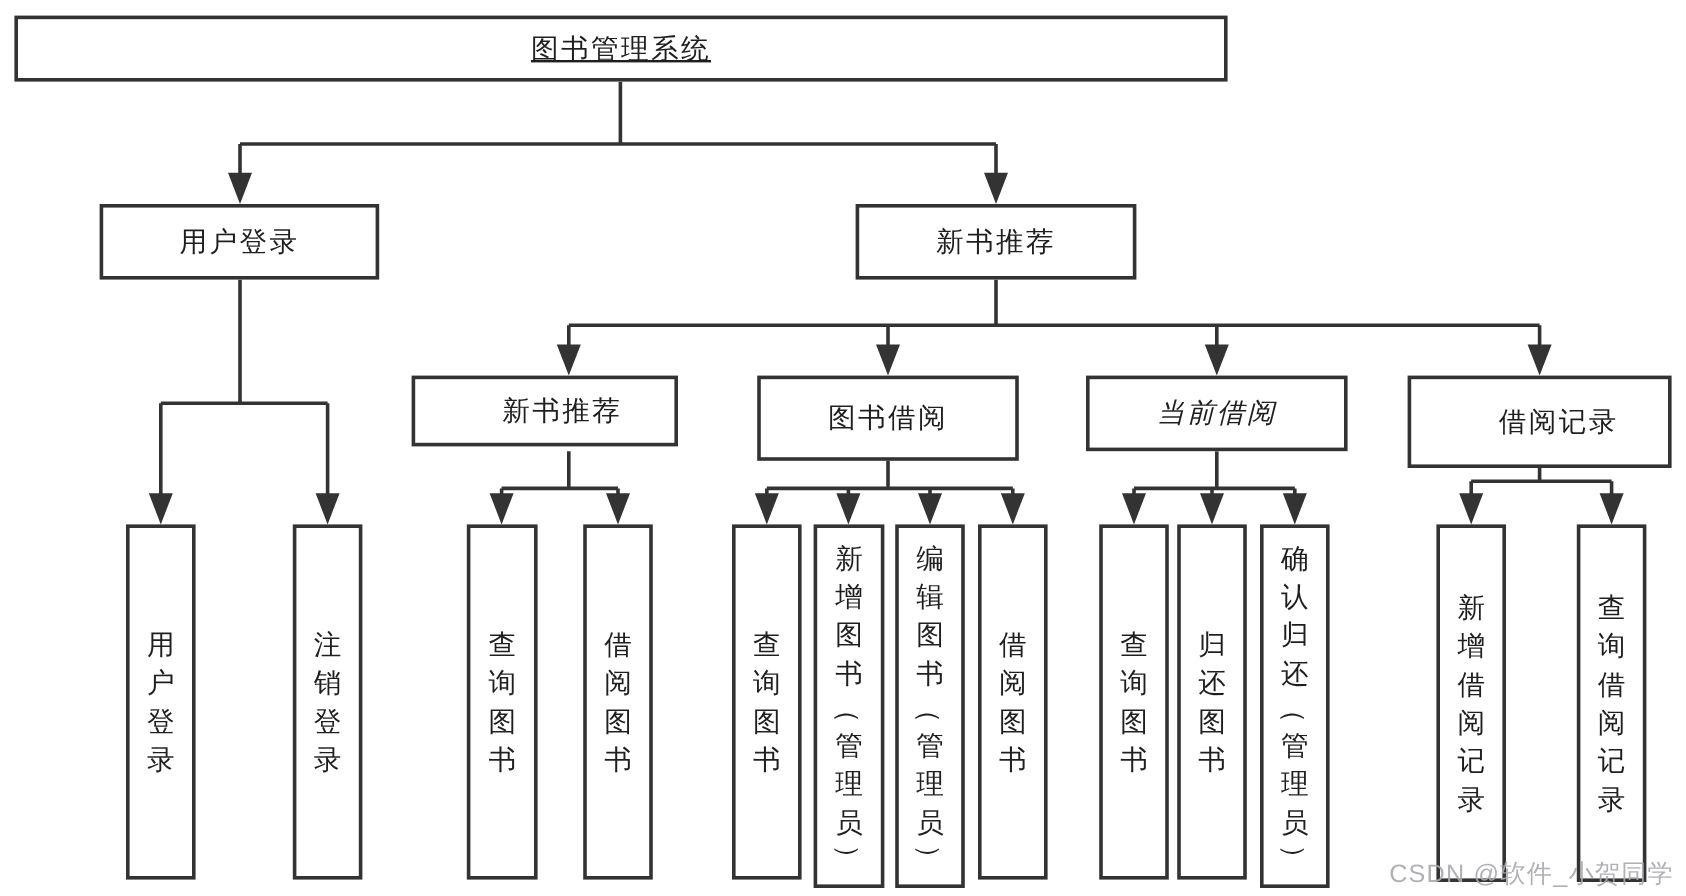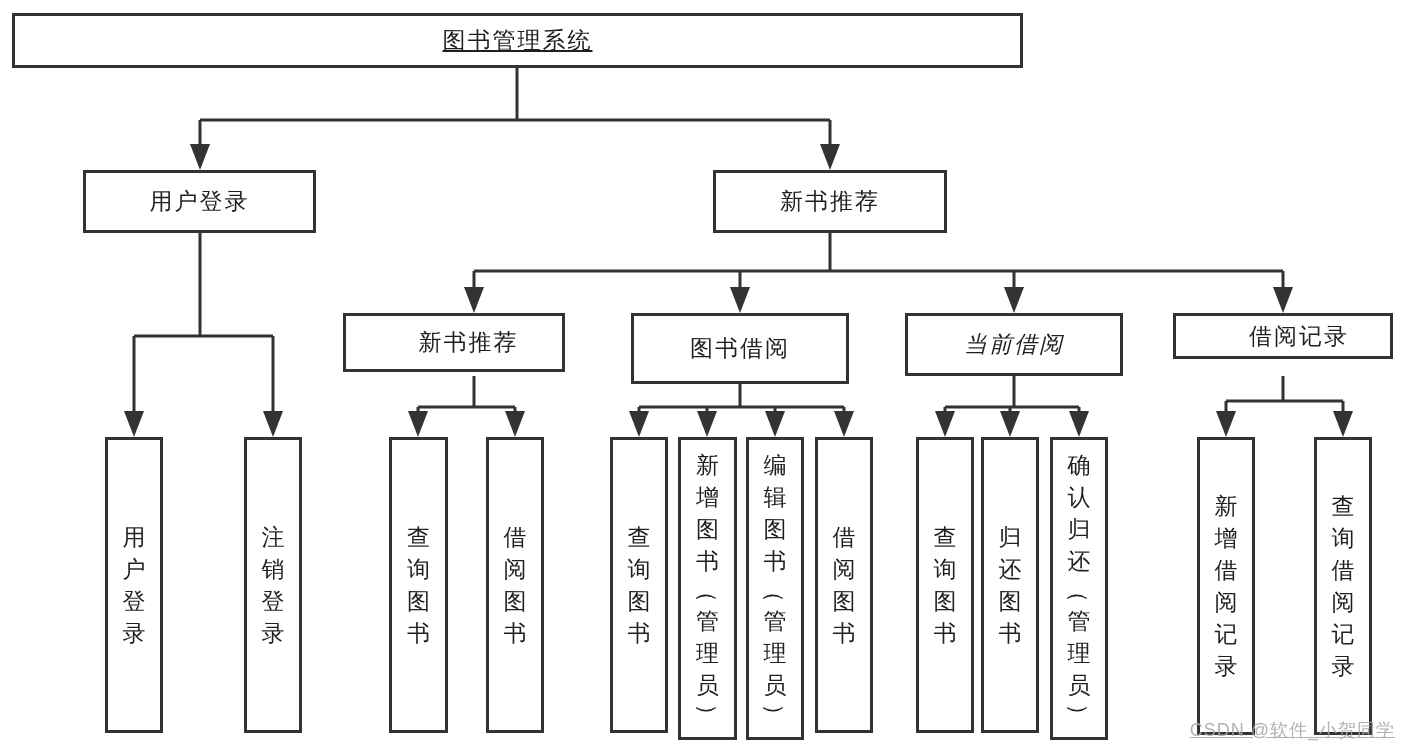--- a/index.html
+++ b/index.html
@@ -30,38 +30,38 @@
   .vlabel{display:flex;flex-direction:column;align-items:center;width:100%;}
   .vch{height:32px;line-height:32px;font-size:23px;text-align:center;width:100%;}
   .vch.rot{transform:rotate(90deg);height:28px;line-height:28px;}
   
   #n-root{left:12px;top:13px;width:1011px;height:55px;text-decoration:underline;}
   #n-user-login{left:83px;top:170px;width:233px;height:63px;}
   #n-book-mgmt{left:713px;top:170px;width:234px;height:63px;}
   #n-new-rec{left:343px;top:313px;width:222px;height:59px;padding-left:29px;}
   #n-book-borrow{left:631px;top:313px;width:218px;height:71px;}
   #n-current{left:905px;top:313px;width:218px;height:63px;font-style:italic;}
-  #n-records{left:1173px;top:313px;width:220px;height:46px;padding-left:32px;}
+  #n-records{left:1173px;top:313px;width:220px;height:77px;padding-left:32px;}
   #l-user-login{left:105px;top:437px;width:58px;height:296px;}
   #l-logout{left:244px;top:437px;width:58px;height:296px;}
   #l-rec-query{left:389px;top:437px;width:59px;height:296px;}
   #l-rec-borrow{left:486px;top:437px;width:58px;height:296px;}
   #l-bb-query{left:610px;top:437px;width:58px;height:296px;}
   #l-bb-add{left:678px;top:437px;width:59px;height:303px;}
   #l-bb-edit{left:746px;top:437px;width:58px;height:303px;}
   #l-bb-borrow{left:815px;top:437px;width:58px;height:296px;}
   #l-cb-query{left:916px;top:437px;width:58px;height:296px;}
   #l-cb-return{left:981px;top:437px;width:58px;height:296px;}
   #l-cb-confirm{left:1050px;top:437px;width:58px;height:303px;}
   #l-br-add{left:1197px;top:437px;width:58px;height:298px;}
   #l-br-query{left:1314px;top:437px;width:58px;height:298px;}
   #watermark{
     position:absolute;right:10px;bottom:5px;
-    font-size:18px;letter-spacing:1px;
-    color:var(--watermark);opacity:.9;z-index:5;white-space:nowrap;text-decoration:underline;
+    font-size:21px;letter-spacing:1px;
+    color:var(--watermark);opacity:.9;z-index:5;white-space:nowrap;
   }
 </style>
 </head>
 <body>
 
 <div id="canvas">
 
   <svg id="edges" viewBox="0 0 1405 747" xmlns="http://www.w3.org/2000/svg">
     <g>
       <path d="M517 68 V120 M200 120 H830 M200 120 V148 M830 120 V148"></path>

